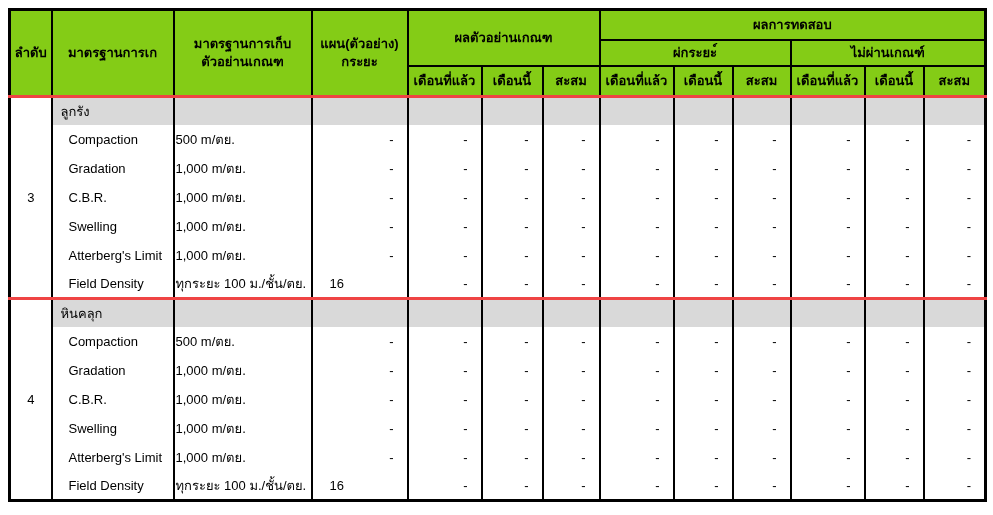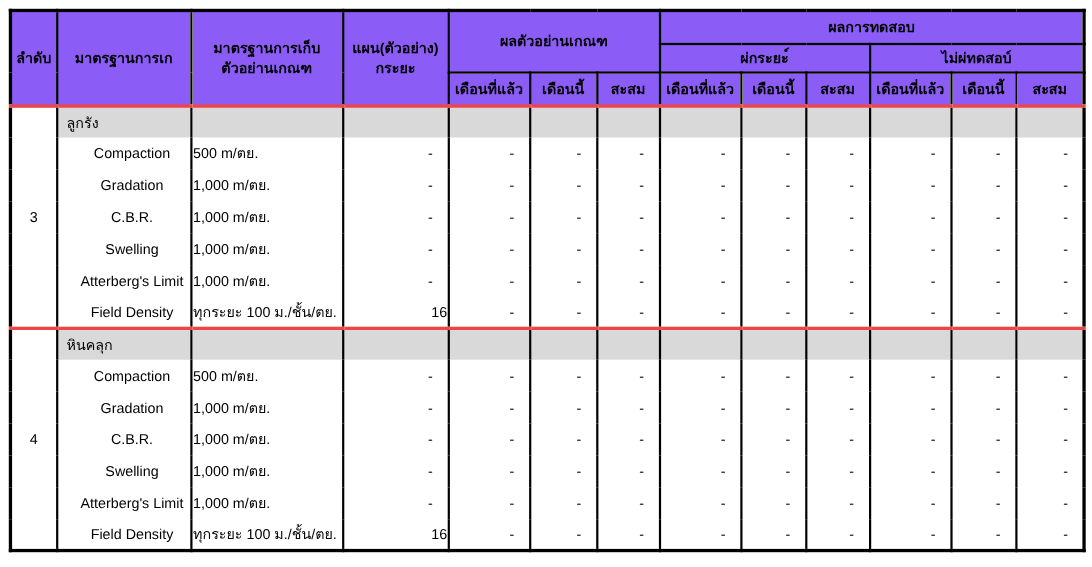--- a/index.html
+++ b/index.html
@@ -26,42 +26,42 @@
   th, td {
     border-left: 2px solid #000000;
     border-right: 2px solid #000000;
     vertical-align: middle;
     overflow: hidden;
   }
   thead {
     border-bottom: 3px solid #000000;
   }
   thead th {
-    background: #8b5cf6;
+    background: #84cc16;
     font-weight: bold;
     text-align: center;
     white-space: pre-line;
     border-bottom: 2px solid #000000;
     padding: 0 2px;
     font-size: 13px;
     line-height: 1.35;
   }
   tr.h1 { height: 30px; }
   tr.h2 { height: 26px; }
   tr.h3 { height: 31px; margin-top: 26px; }
   tr.group { height: 28px; }
   tr.group td { border-top: 3px solid #ef4444; }
   tr.trow { height: 29px; }
   td.seq   { text-align: center; background: #ffffff; }
   td.gname { background: #d9d9d9; text-align: left; padding-left: 8px; }
   td.gcell { background: #d9d9d9; }
-  td.test  { text-align: center; padding-left: 16px; }
+  td.test  { text-align: left; padding-left: 16px; }
   td.std   { text-align: left; }
   td.plan, td.res { text-align: right; padding-right: 13px; }
-  td.plan.center  { text-align: right; padding-right: 0; padding-left: 17px; }
+  td.plan.center  { text-align: left; padding-right: 0; padding-left: 17px; }
 </style>
 </head>
 <body>
 
 <div class="sheet">
 <table class="report">
   <colgroup>
     <col style="width:42px">
         <col style="width:122px">
         <col style="width:138px">
@@ -83,21 +83,21 @@
       <th rowspan="3">มาตรฐานการเก</th>
       <th rowspan="3">มาตรฐานการเก็บ
 ตัวอย่านเกณฑ</th>
       <th rowspan="3">แผน(ตัวอย่าง)
 กระยะ</th>
       <th colspan="3" rowspan="2">ผลตัวอย่านเกณฑ</th>
       <th colspan="6">ผลการทดสอบ</th>
     </tr>
     <tr class="h2">
       <th colspan="3">ผ่กระยะ์</th>
-      <th colspan="3">ไม่ผ่ทดสอบ์</th>
+      <th colspan="3">ไม่ผ่านเกณฑ์</th>
     </tr>
     <tr class="h3">
       <th>เดือนที่แล้ว</th>
       <th>เดือนนี้</th>
       <th>สะสม</th>
       <th>เดือนที่แล้ว</th>
       <th>เดือนนี้</th>
       <th>สะสม</th>
       <th>เดือนที่แล้ว</th>
       <th>เดือนนี้</th>

